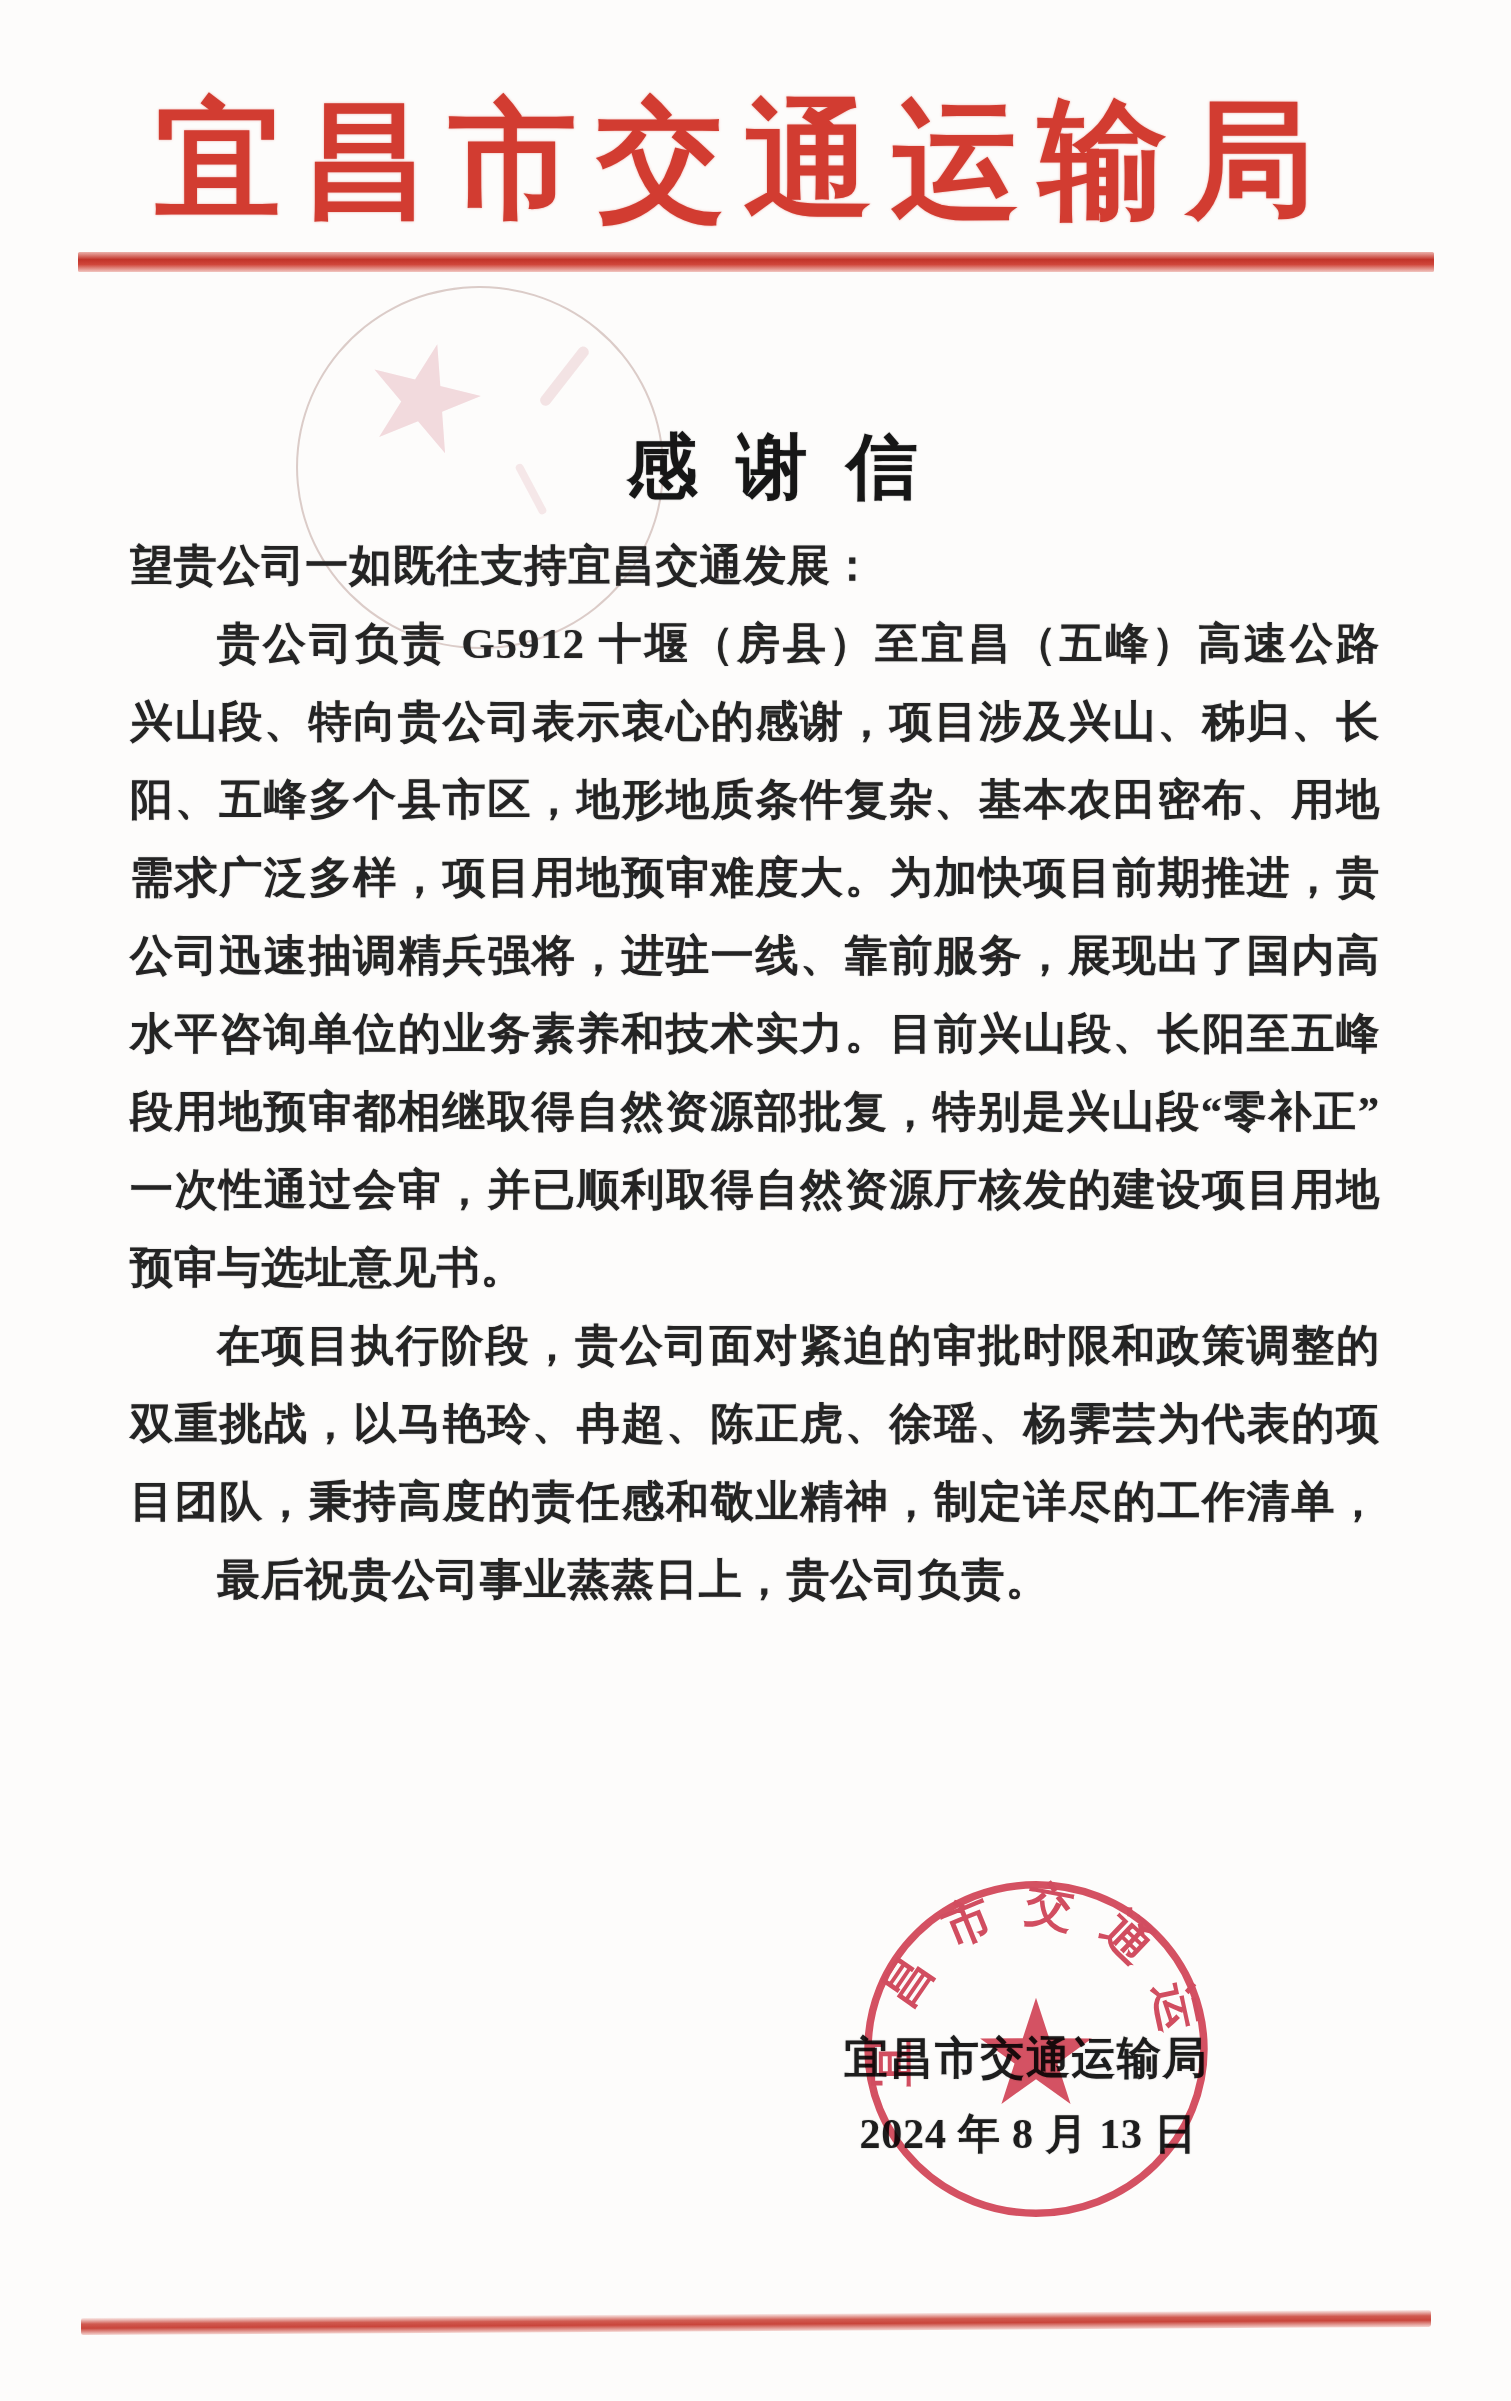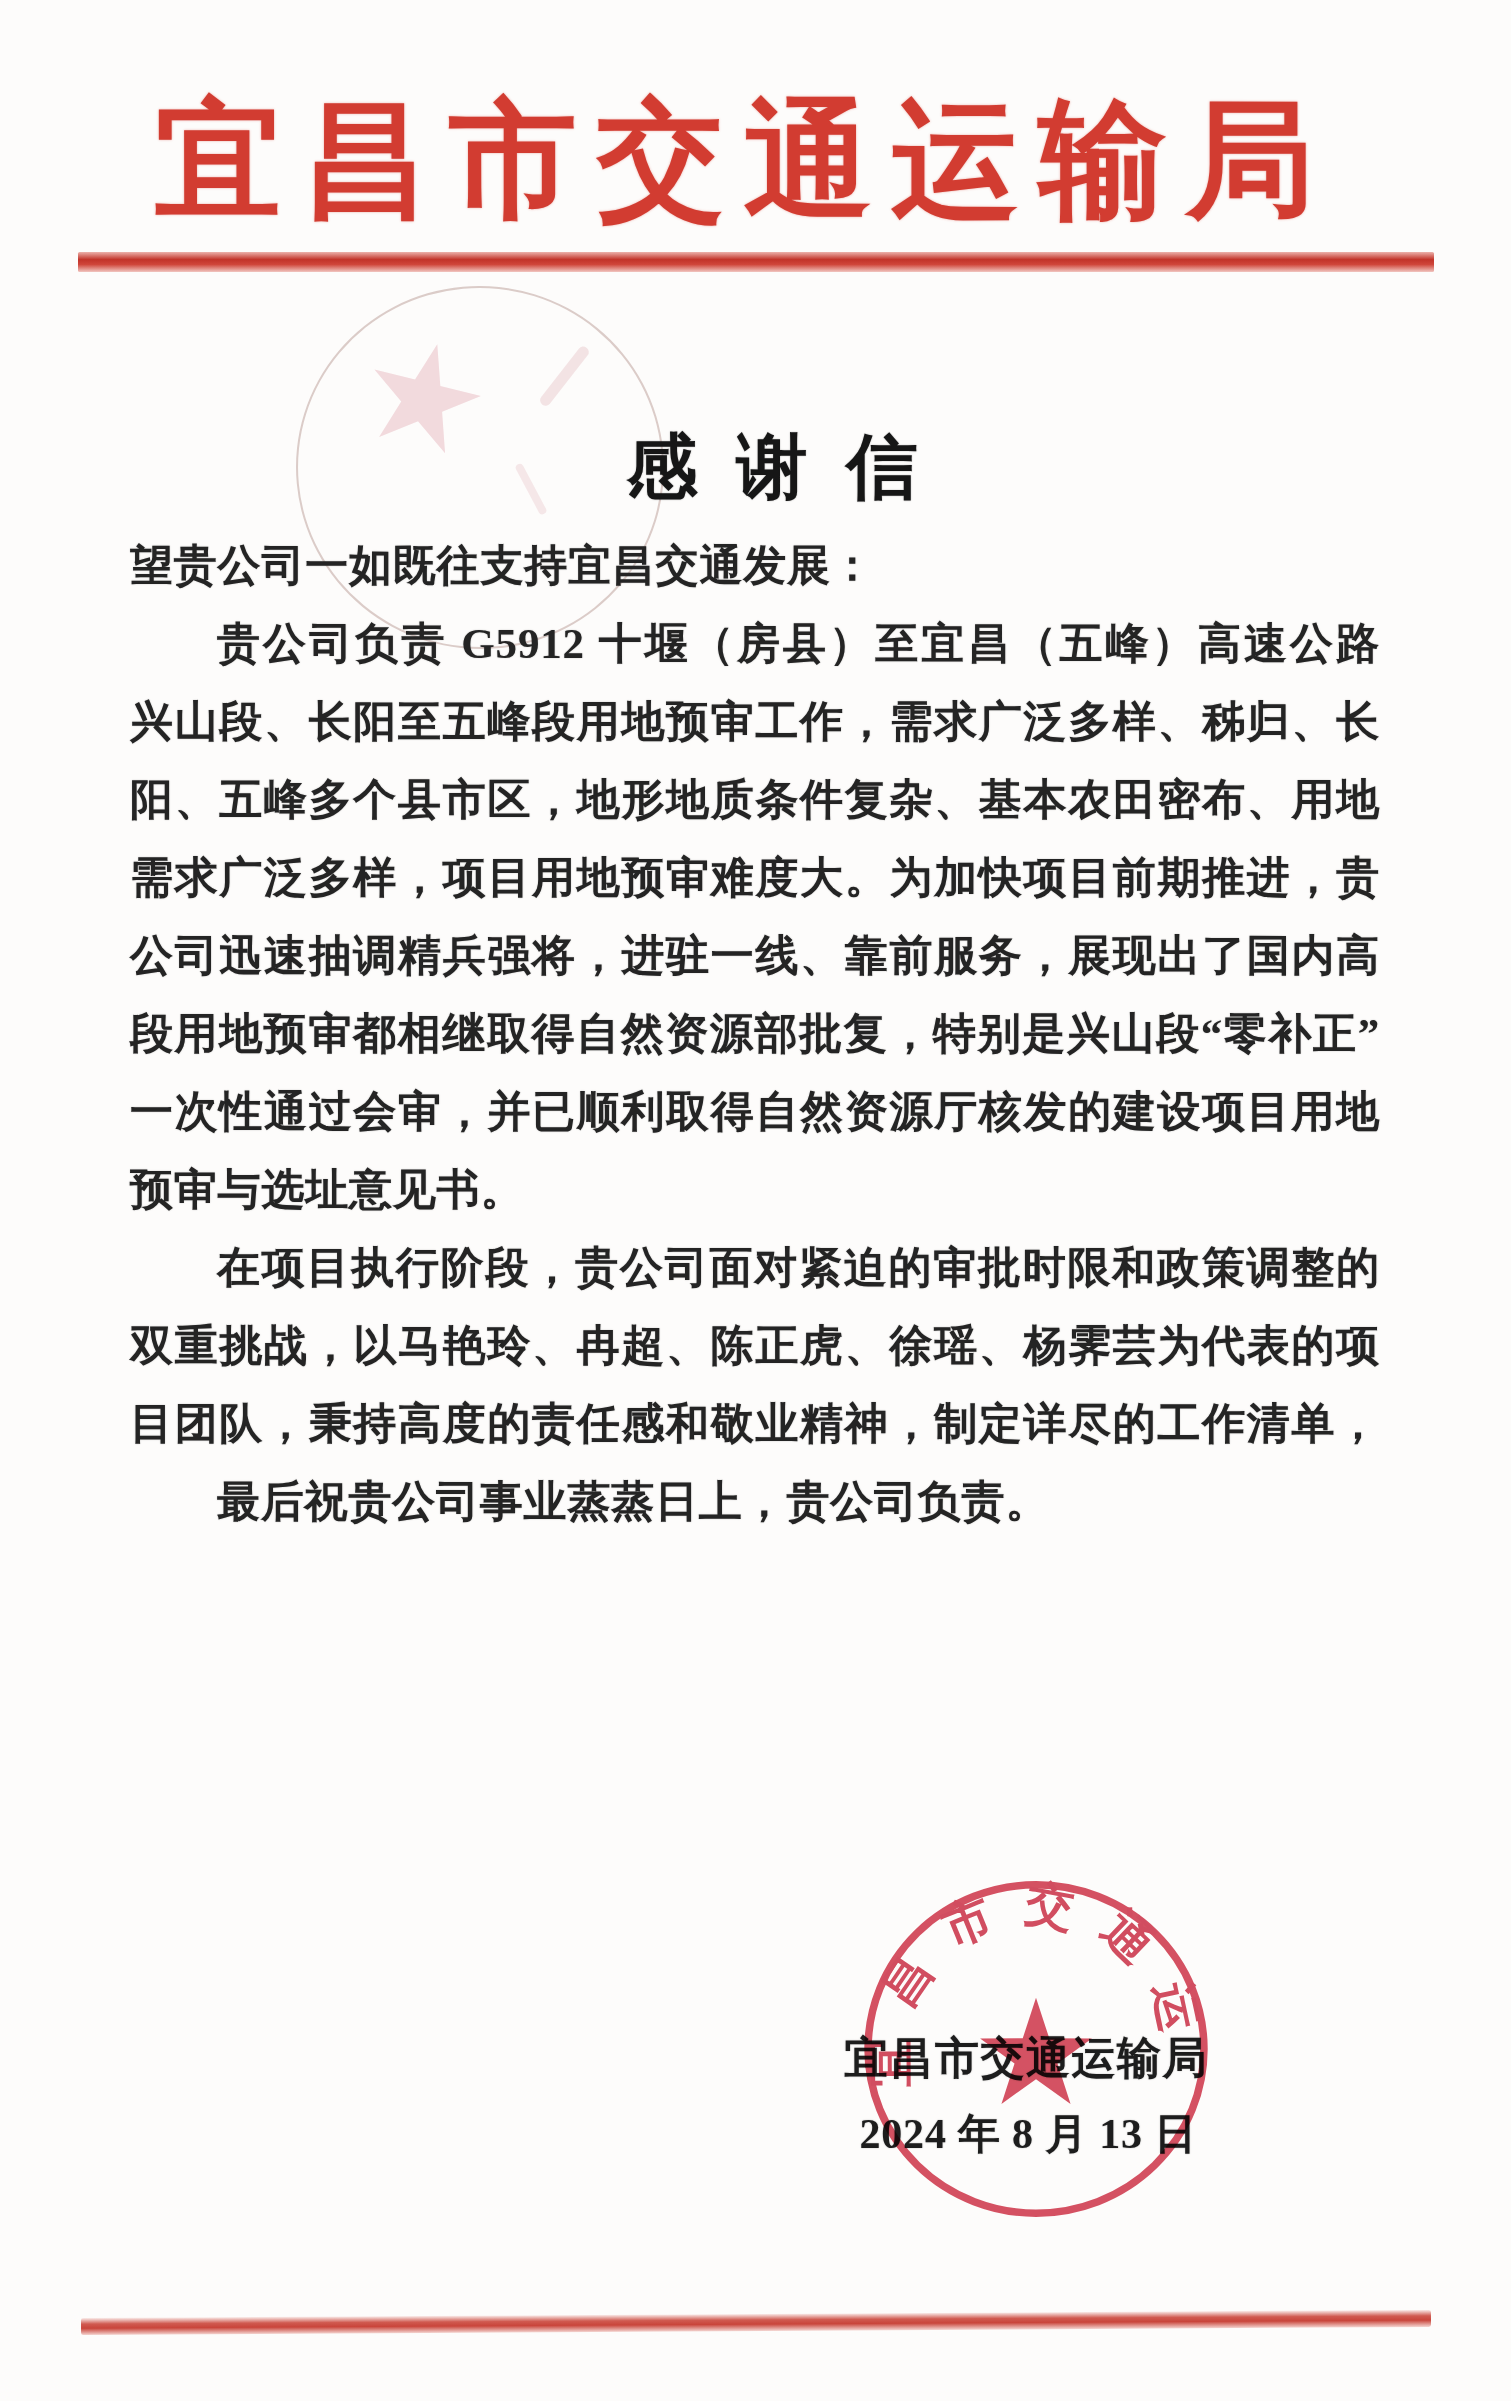--- a/index.html
+++ b/index.html
@@ -151,24 +151,25 @@
   <div class="watermark"></div>
   <div class="ghost-star">★</div>
   <div class="ghost-mark1"></div>
   <div class="ghost-mark2"></div>
 
   <div class="doc-title">感谢信</div>
 
   <div class="body-text">
     <div class="line">望贵公司一如既往支持宜昌交通发展：</div>
     <div class="line indent fill">贵公司负责 G5912 十堰（房县）至宜昌（五峰）高速公路</div>
-    <div class="line fill">兴山段、长阳至五峰段用地预审工作，需求广泛多样、秭归、长</div>
+    <div class="line fill">兴山段、特向贵公司表示衷心的感谢，项目涉及兴山、秭归、长</div>
     <div class="line fill">阳、五峰多个县市区，地形地质条件复杂、基本农田密布、用地</div>
     <div class="line fill">需求广泛多样，项目用地预审难度大。为加快项目前期推进，贵</div>
     <div class="line fill">公司迅速抽调精兵强将，进驻一线、靠前服务，展现出了国内高</div>
+    <div class="line fill">水平咨询单位的业务素养和技术实力。目前兴山段、长阳至五峰</div>
     <div class="line fill">段用地预审都相继取得自然资源部批复，特别是兴山段“零补正”</div>
     <div class="line fill">一次性通过会审，并已顺利取得自然资源厅核发的建设项目用地</div>
     <div class="line">预审与选址意见书。</div>
     <div class="line indent fill">在项目执行阶段，贵公司面对紧迫的审批时限和政策调整的</div>
     <div class="line fill">双重挑战，以马艳玲、冉超、陈正虎、徐瑶、杨霁芸为代表的项</div>
     <div class="line fill">目团队，秉持高度的责任感和敬业精神，制定详尽的工作清单，</div>
     <div class="line indent">最后祝贵公司事业蒸蒸日上，贵公司负责。</div>
   </div>
 
   <div class="sig-org">宜昌市交通运输局</div>

